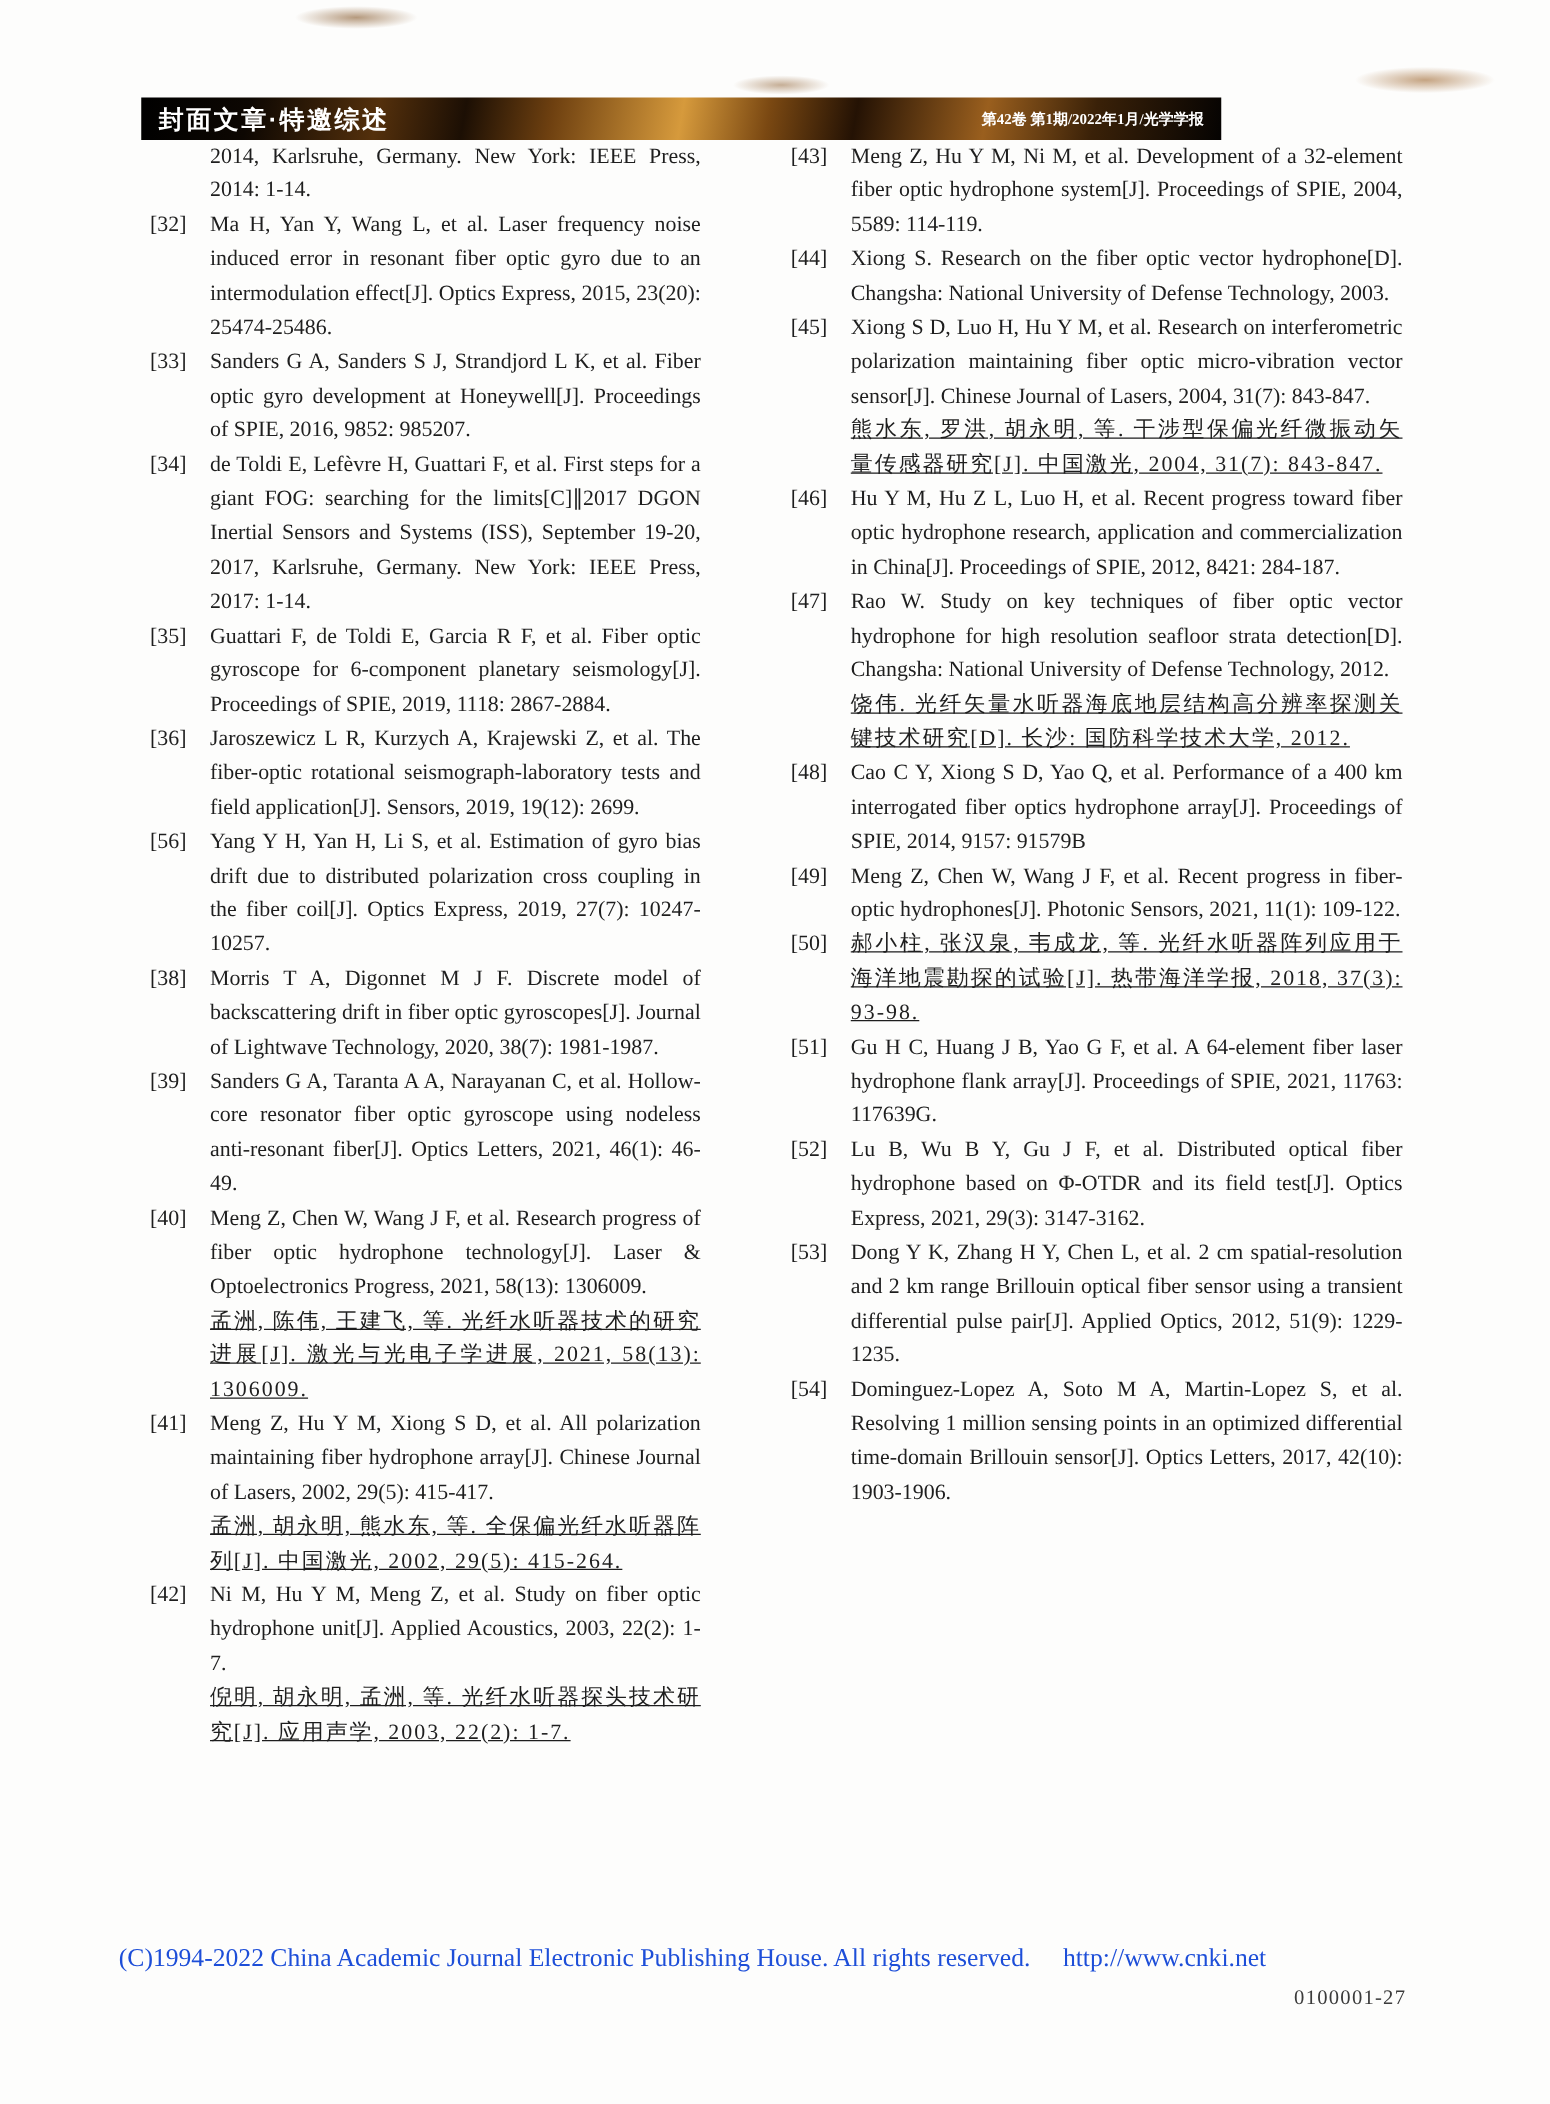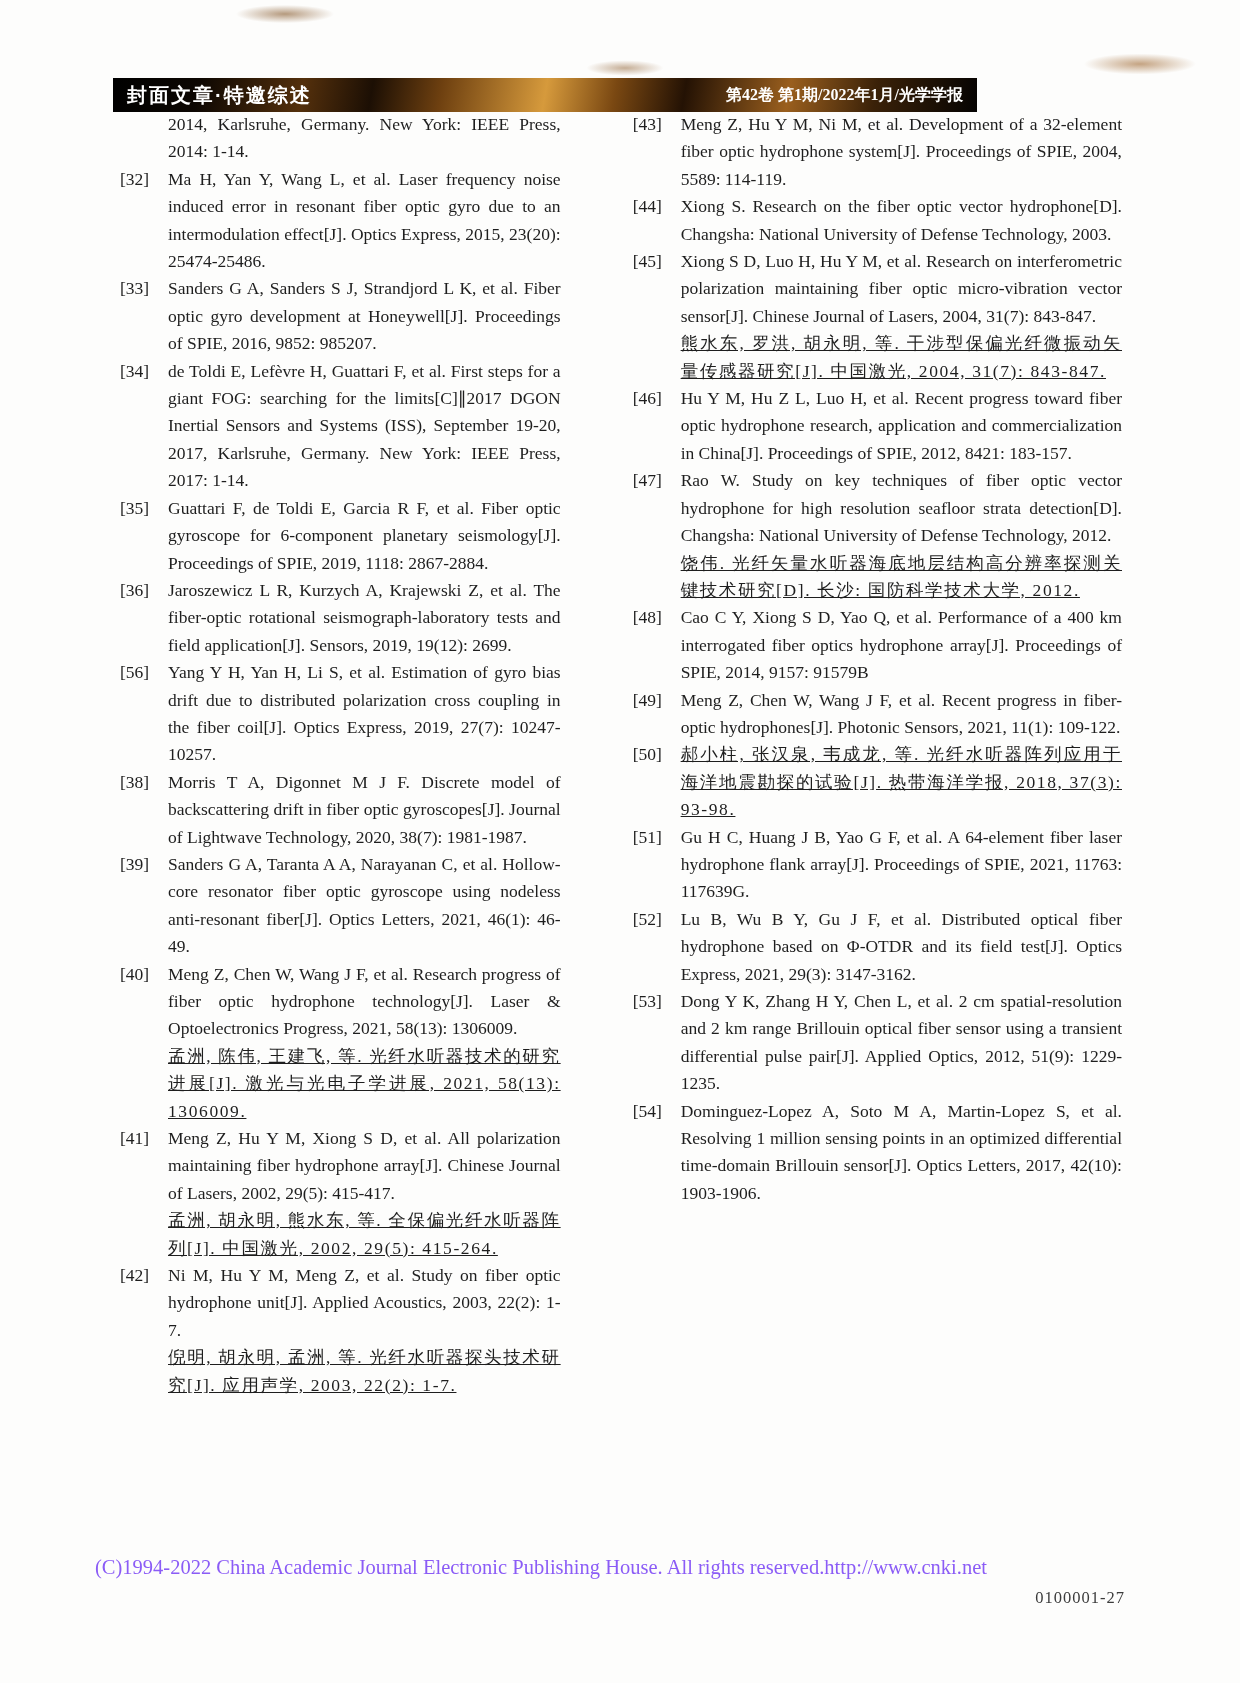--- a/index.html
+++ b/index.html
@@ -31,21 +31,21 @@
       linear-gradient(100deg,
         #000000 0%, #0d0702 10%, #54300c 22%, #1c0f04 30%,
         #6e4010 38%, #d69a3c 50%, #7a4812 58%, #241204 66%,
         #9a5f1e 78%, #3a2108 88%, #050302 100%);
   }
   .header-left {
     color:#ffffff; font-weight:bold; font-size:20px; letter-spacing:2px;
     font-family:"Liberation Sans", sans-serif;
   }
   .header-right {
-    color:#ffffff; font-weight:bold; font-size:16px;
+    color:#ffffff; font-weight:bold; font-size:12px;
     font-family:"Liberation Serif", serif;
   }
 
   .content {
     position:absolute; top:111px; left:120px; width:1002px;
     display:flex; gap:72px;justify-content:center;
   }
   .col-left  { width:452px; }
   .col-right { width:502px; }
 
@@ -55,22 +55,22 @@
     font-size:17.5px;
     line-height:27.4px;
     text-align:justify;
     text-justify:inter-word;
   }
   .ref .num { position:absolute; left:0; top:0; }
   .ref .zh  { letter-spacing:1.6px; text-align:justify;text-decoration:underline; }
 
   .footer-line {
     position:absolute; top:1556px; left:95px; width:918px;
-    display:flex; justify-content:flex-start;
-    color:#8b5cf6; font-size:20.5px;
+    display:flex; justify-content:space-between;
+    color:#1d4ed8; font-size:20.5px;
     font-family:"Liberation Serif", serif;
     white-space:nowrap;
   }
   .page-num {
     position:absolute; top:1588px; left:113px; width:1012px;
     text-align:right;
     font-size:16.5px; color:#3b3b3b;
     letter-spacing:1px;
   }
 </style>
@@ -160,21 +160,21 @@
       <div class="en">Xiong S. Research on the fiber optic vector hydrophone[D]. Changsha: National University of Defense Technology, 2003.</div>
       <div class="zh"></div>
     </div>
     <div class="ref">
       <span class="num">[45]</span>
       <div class="en">Xiong S D, Luo H, Hu Y M, et al. Research on interferometric polarization maintaining fiber optic micro-vibration vector sensor[J]. Chinese Journal of Lasers, 2004, 31(7): 843-847.</div>
       <div class="zh">熊水东, 罗洪, 胡永明, 等. 干涉型保偏光纤微振动矢量传感器研究[J]. 中国激光, 2004, 31(7): 843-847.</div>
     </div>
     <div class="ref">
       <span class="num">[46]</span>
-      <div class="en">Hu Y M, Hu Z L, Luo H, et al. Recent progress toward fiber optic hydrophone research, application and commercialization in China[J]. Proceedings of SPIE, 2012, 8421: 183-157.</div>
+      <div class="en">Hu Y M, Hu Z L, Luo H, et al. Recent progress toward fiber optic hydrophone research, application and commercialization in China[J]. Proceedings of SPIE, 2012, 8421: 284-187.</div>
       <div class="zh"></div>
     </div>
     <div class="ref">
       <span class="num">[47]</span>
       <div class="en">Rao W. Study on key techniques of fiber optic vector hydrophone for high resolution seafloor strata detection[D]. Changsha: National University of Defense Technology, 2012.</div>
       <div class="zh">饶伟. 光纤矢量水听器海底地层结构高分辨率探测关键技术研究[D]. 长沙: 国防科学技术大学, 2012.</div>
     </div>
     <div class="ref">
       <span class="num">[48]</span>
       <div class="en">Cao C Y, Xiong S D, Yao Q, et al. Performance of a 400 km interrogated fiber optics hydrophone array[J]. Proceedings of SPIE, 2014, 9157: 91579B</div>

